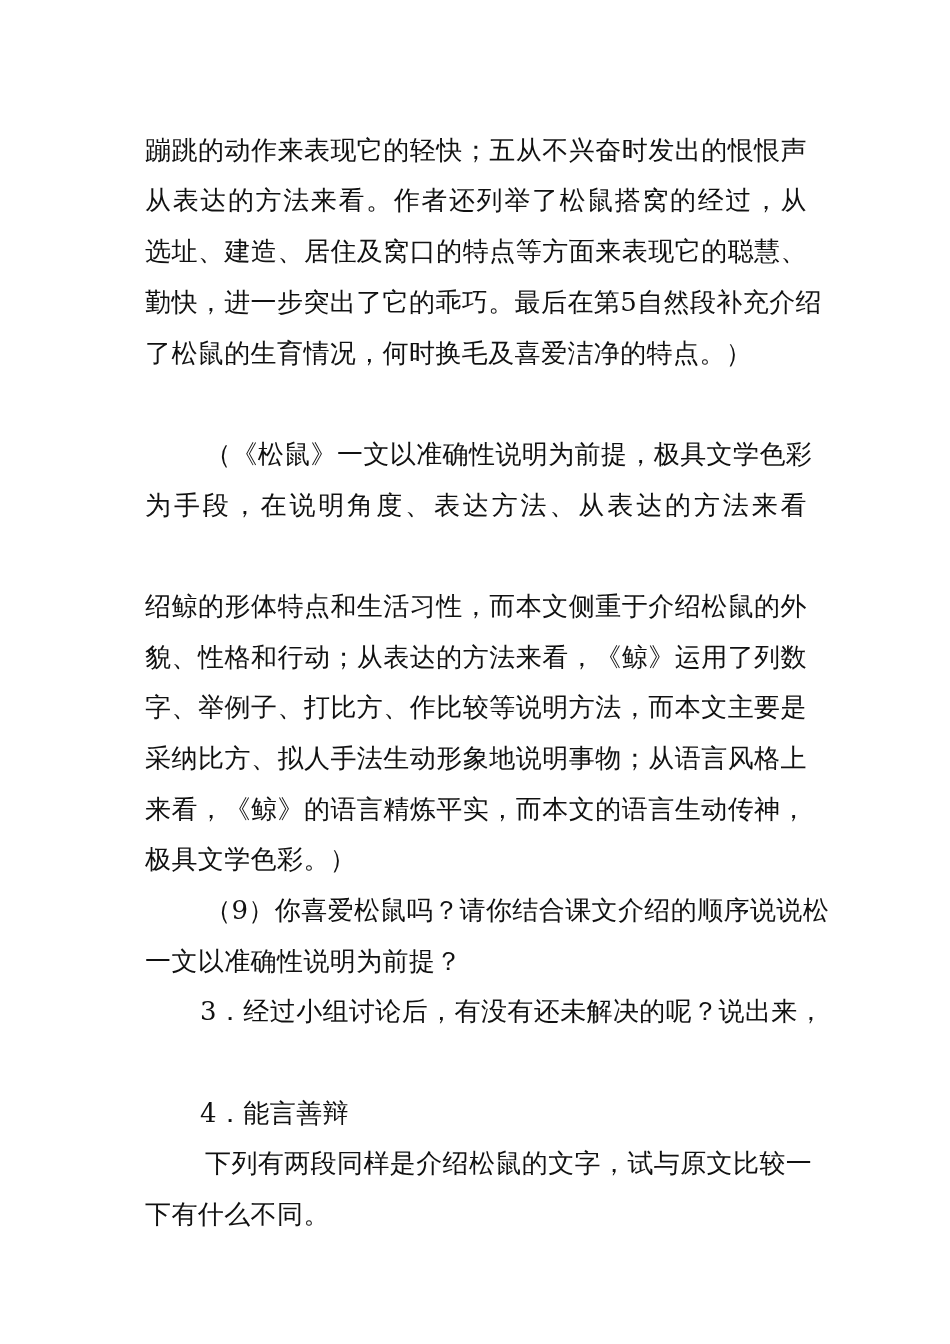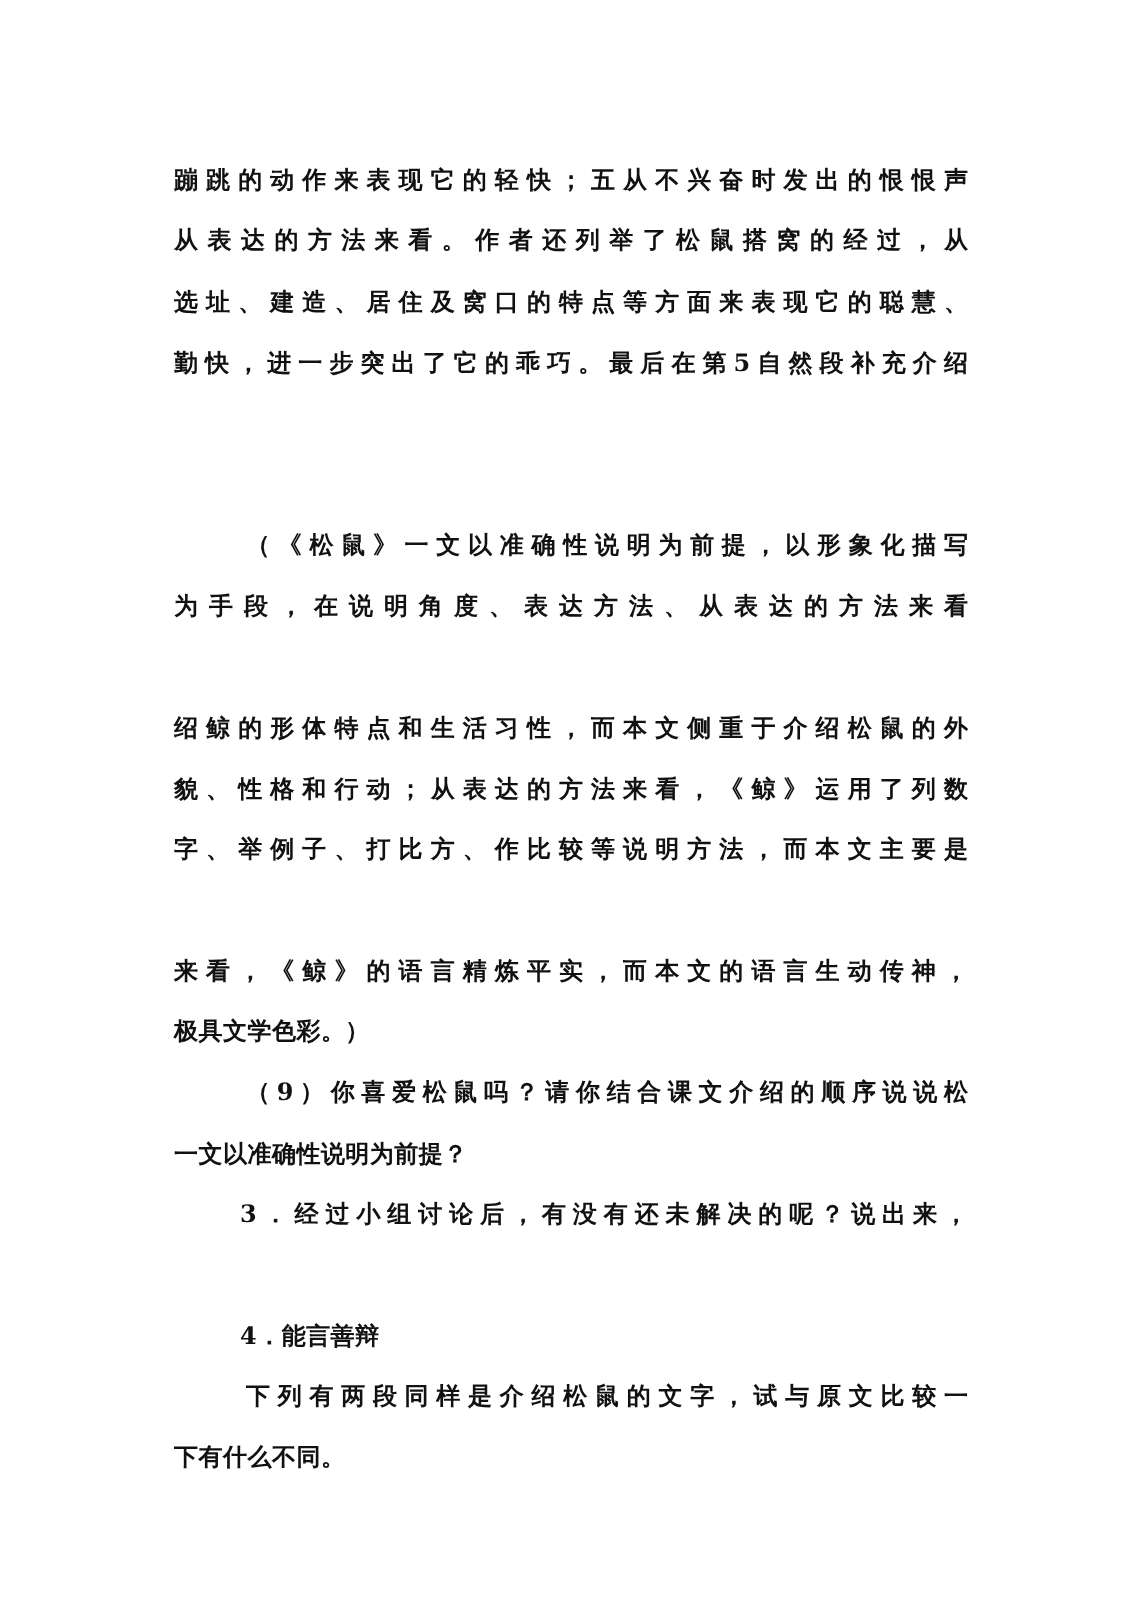--- a/index.html
+++ b/index.html
@@ -20,48 +20,49 @@
       left: 0;
       top: 0;
       width: 950px;
       height: 1344px;
       background: #ffffff;
     }
     .line {
       position: absolute;
       left: 145px;
       width: 662px;
-      font-size: 20px;
+      font-size: 26px;
       line-height: 34px;
       height: 34px;
       white-space: nowrap;
       letter-spacing: 0.4px;
-      font-weight: bold;
     }
     .justify {
       text-align: justify;
       text-align-last: justify;
     }
     .indent { left: 200px; width: 607px; }
     .indent2 { left: 205px; width: 602px; }
   </style>
 </head>
 <body>
 
 <div class="page">
   <div class="line justify" style="top:133px">蹦跳的动作来表现它的轻快；五从不兴奋时发出的恨恨声</div>
   <div class="line justify" style="top:183px">从表达的方法来看。作者还列举了松鼠搭窝的经过，从</div>
   <div class="line justify" style="top:234px">选址、建造、居住及窝口的特点等方面来表现它的聪慧、</div>
   <div class="line justify" style="top:285px">勤快，进一步突出了它的乖巧。最后在第5自然段补充介绍</div>
+  <div class="line" style="top:336px">了松鼠的生育情况，何时换毛及喜爱洁净的特点。）</div>
 
-  <div class="line indent2 justify" style="top:437px">（《松鼠》一文以准确性说明为前提，以形象化描写</div>
+  <div class="line indent2 justify" style="top:437px">（《松鼠》一文以准确性说明为前提，极具文学色彩</div>
   <div class="line justify" style="top:488px">为手段，在说明角度、表达方法、从表达的方法来看</div>
   <div class="line justify" style="top:589px">绍鲸的形体特点和生活习性，而本文侧重于介绍松鼠的外</div>
   <div class="line justify" style="top:640px">貌、性格和行动；从表达的方法来看，《鲸》运用了列数</div>
   <div class="line justify" style="top:690px">字、举例子、打比方、作比较等说明方法，而本文主要是</div>
+  <div class="line justify" style="top:741px">采纳比方、拟人手法生动形象地说明事物；从语言风格上</div>
   <div class="line justify" style="top:792px">来看，《鲸》的语言精炼平实，而本文的语言生动传神，</div>
   <div class="line" style="top:842px">极具文学色彩。）</div>
 
   <div class="line indent2 justify" style="top:893px">（9）你喜爱松鼠吗？请你结合课文介绍的顺序说说松</div>
   <div class="line" style="top:944px">一文以准确性说明为前提？</div>
 
   <div class="line indent justify" style="top:994px">3．经过小组讨论后，有没有还未解决的呢？说出来，</div>
 
   <div class="line indent" style="top:1096px">4．能言善辩</div>
   <div class="line indent2 justify" style="top:1146px">下列有两段同样是介绍松鼠的文字，试与原文比较一</div>

